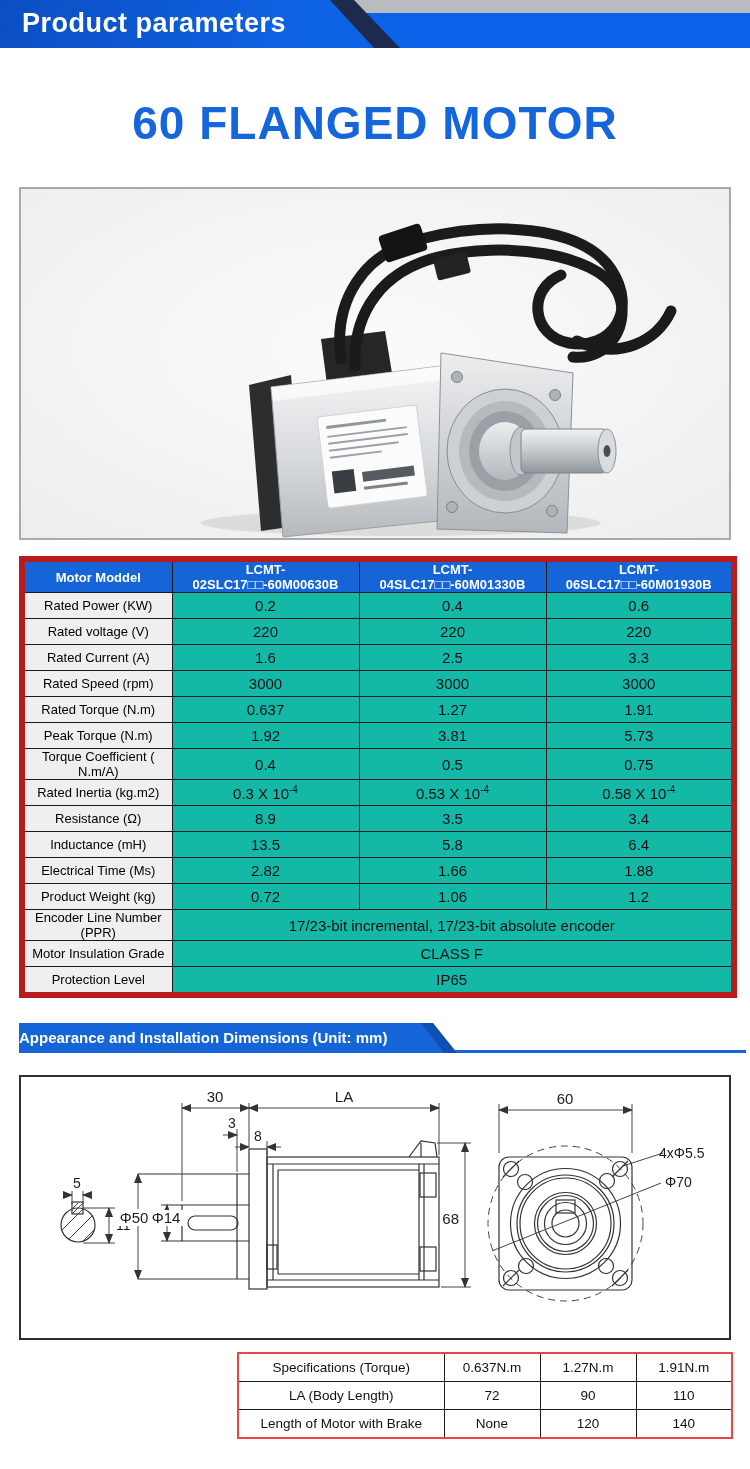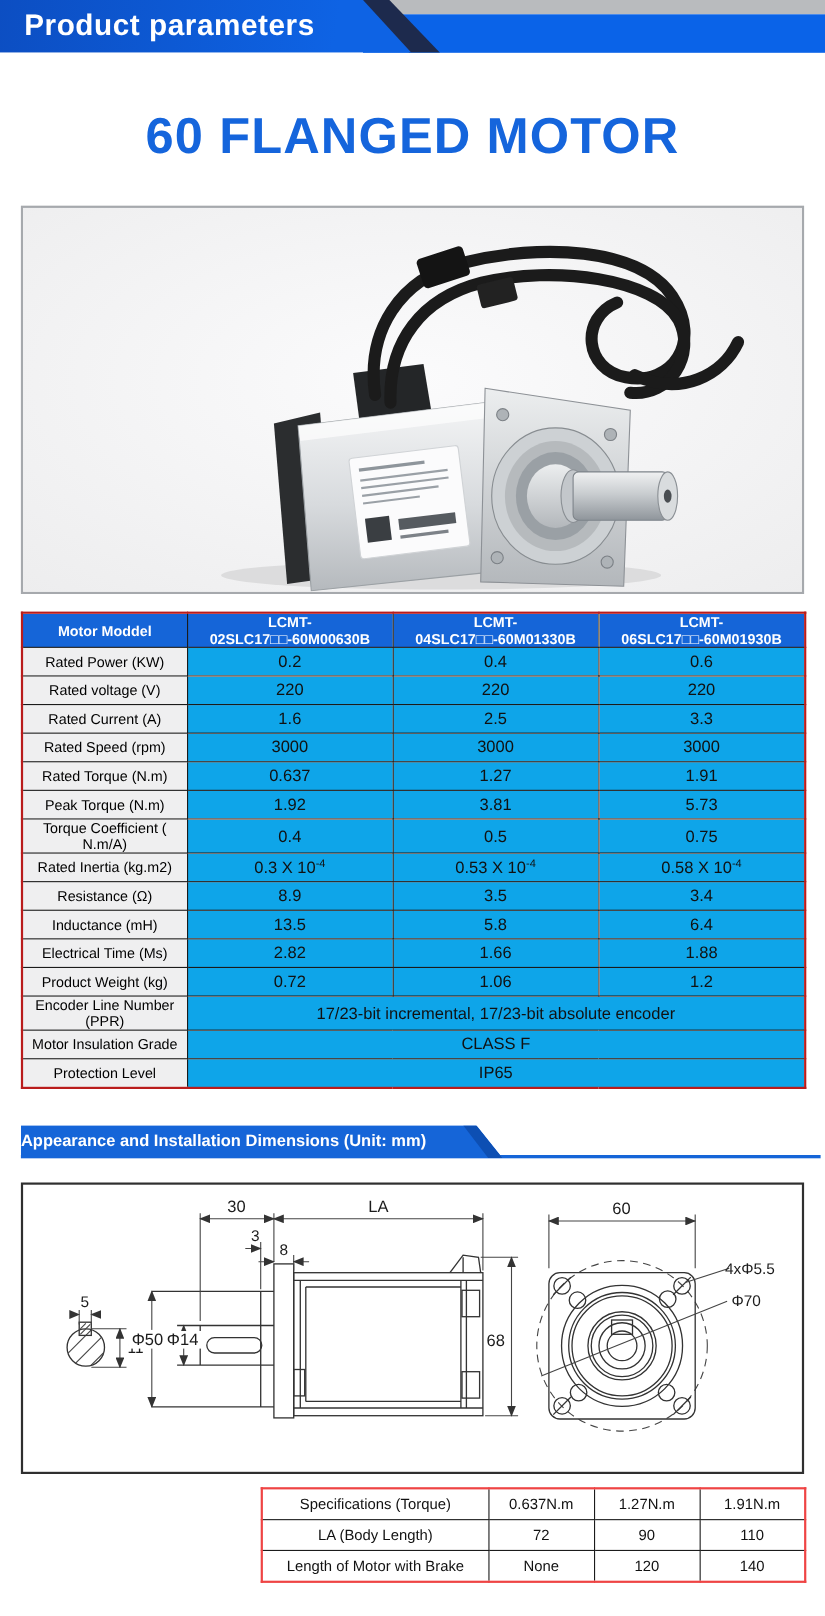--- a/index.html
+++ b/index.html
@@ -22,26 +22,26 @@
   .title{position:absolute;left:0;top:96px;width:750px;margin:0;text-align:center;
          font-size:46px;font-weight:bold;color:#1565dc;letter-spacing:1px;}
 
   
   .photo-box{position:absolute;left:19px;top:187px;width:708px;height:349px;
              border:2px solid #a6a9ad;background:#f5f5f6;}
   .photo-box svg{display:block;}
 
   
   table{border-collapse:collapse;table-layout:fixed;}
-  .spec{position:absolute;left:19px;top:556px;width:712px;border:2px solid #b91c1c;}
+  .spec{position:absolute;left:19px;top:556px;width:712px;border:6px solid #b91c1c;}
   .spec th,.spec td{border:1px solid #1b1b1b;text-align:center;vertical-align:middle;
                     padding:0 2px;overflow:hidden;}
   .spec thead th{background:#1565d8;color:#ffffff;font-size:13px;font-weight:bold;height:27px;}
   .spec td.lbl{background:#efeff0;font-size:13px;color:#000000;white-space:pre-line;height:25px;}
-  .spec td.val{background:#0ea5e9;font-size:15px;color:#111111;height:25px;}
+  .spec td.val{background:#14b8a6;font-size:15px;color:#111111;height:25px;}
   .spec tr.tall td{height:36px;}
   .spec sup{font-size:10px;}
 
   
   .underline2{position:absolute;left:19px;top:1050px;width:727px;height:3px;background:#1565d8;}
   .banner2{position:absolute;left:19px;top:1023px;width:438px;height:30px;background:#1565d8;
            clip-path:polygon(0 0,calc(100% - 24px) 0,100% 100%,0 100%);}
   .banner2::after{content:"";position:absolute;inset:0;background:#0d4fb3;
            clip-path:polygon(calc(100% - 36px) 0,calc(100% - 24px) 0,100% 100%,calc(100% - 13px) 100%);}
   .banner2 span{position:absolute;left:0;top:0;line-height:30px;font-size:15px;

